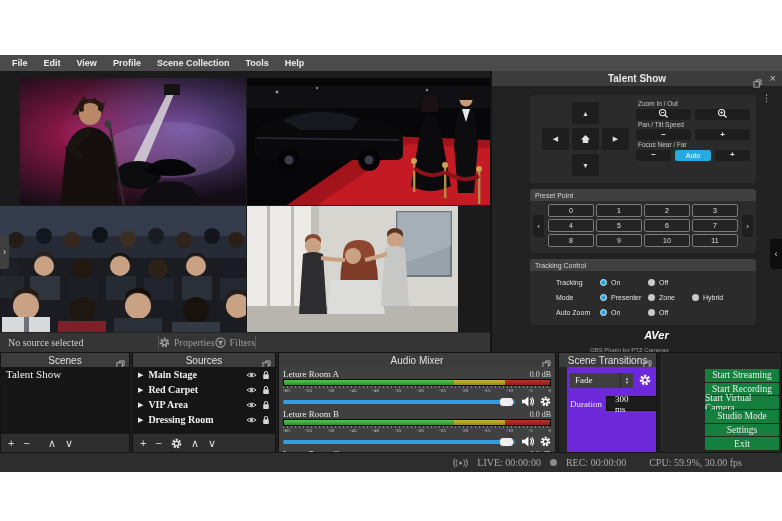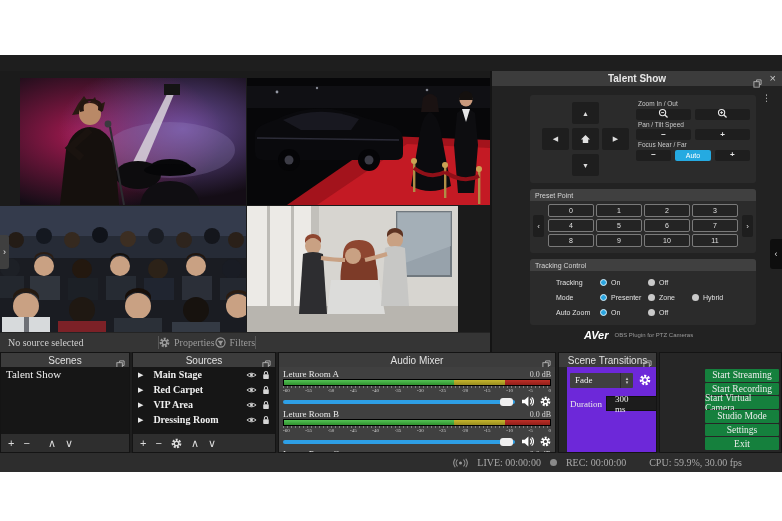--- a/index.html
+++ b/index.html
@@ -38,21 +38,21 @@
   .d-trans{left:558px;width:99px;}
   .d-controls{left:659px;width:123px;}
   .dock-header{height:14px;background:#3c3c3c;display:flex;align-items:center;justify-content:center;position:relative;}
   .dock-title{font-size:10px;color:#e0e0e0;}
   .dock-pin{position:absolute;right:4px;top:2px;color:#b5b5b5;}
 
   .list-body{position:absolute;left:0;right:0;top:14px;bottom:18px;background:#161616;overflow:hidden;}
   .scene-item{font-family:"Liberation Serif",serif;font-size:11px;color:#f0f0f0;padding:1px 5px;}
   .source-row{display:flex;align-items:center;height:15px;padding:0 5px;gap:5px;}
   .tri{color:#e8e8e8;font-size:7px;}
-  .source-name{font-family:"Liberation Serif",serif;font-size:10px;font-weight:700;color:#f0f0f0;flex:1;margin-left:5px;white-space:nowrap;}
+  .source-name{font-family:"Liberation Serif",serif;font-size:10px;font-weight:700;color:#f0f0f0;flex:1;white-space:nowrap;}
   .row-icon{color:#d5d5d5;display:flex;align-items:center;}
   .dock-toolbar{position:absolute;left:0;right:0;bottom:0;height:18px;background:#2e2e2e;display:flex;align-items:center;gap:9px;padding:0 7px;color:#dcdcdc;}
   .tb{font-size:11px;line-height:1;}
   .tb-gap{margin-left:9px;}
 
   
   .mixer-body{position:absolute;left:0;right:0;top:14px;bottom:0;background:#404040;overflow:hidden;padding:2px 4px;}
   .channel{height:40px;}
   .ch-top{display:flex;justify-content:space-between;align-items:center;height:10px;}
   .ch-name{font-family:"Liberation Serif",serif;font-size:9px;color:#e8e8e8;}
@@ -123,30 +123,39 @@
   .preset-btn{height:13px;background:#242424;border:1px solid #7a7a7a;border-radius:2px;color:#e0e0e0;font-size:7px;display:flex;align-items:center;justify-content:center;}
 
   .track-rows{padding-top:4px;}
   .track-row{position:relative;height:15px;display:flex;align-items:center;}
   .tr-label{position:absolute;left:26px;font-size:7px;color:#e0e0e0;}
   .opt{position:absolute;display:flex;align-items:center;gap:4px;font-size:7px;color:#e0e0e0;}
   .o1{left:70px;}.o2{left:118px;}.o3{left:162px;}
   .radio{width:7px;height:7px;border-radius:50%;background:#c9c9c9;flex:0 0 auto;}
   .radio.selected{background:#2ba5e0;border:1px solid #d7f1fd;}
 
-  .brand{position:absolute;left:92px;top:258px;display:flex;align-items:center;gap:6px;}
+  .brand{position:absolute;left:98px;top:258px;display:flex;align-items:flex-end;gap:6px;flex-direction:column;}
   .brand-logo{font-size:11px;font-weight:800;font-style:italic;color:#fff;}
   .brand-tag{font-size:6px;color:#9a9a9a;}
 </style>
 </head>
 <body>
 
 <div class="stage">
   <div class="app">
 
+    <div class="menubar">
+        <span class="menu-item">File</span>
+        <span class="menu-item">Edit</span>
+        <span class="menu-item">View</span>
+        <span class="menu-item">Profile</span>
+        <span class="menu-item">Scene Collection</span>
+        <span class="menu-item">Tools</span>
+        <span class="menu-item">Help</span>
+      </div>
 
     <div class="preview">
       <div class="quad q-concert" aria-label="Main Stage">
         <svg viewBox="0 0 226 127" preserveAspectRatio="none">
           <defs>
             <radialGradient id="cg1" cx="30%" cy="45%" r="60%">
                 <stop offset="0" stop-color="#a81a52"></stop>
                 <stop offset="1" stop-color="#a81a52" stop-opacity="0"></stop>
               </radialGradient>
             <radialGradient id="cg2" cx="72%" cy="40%" r="55%">

